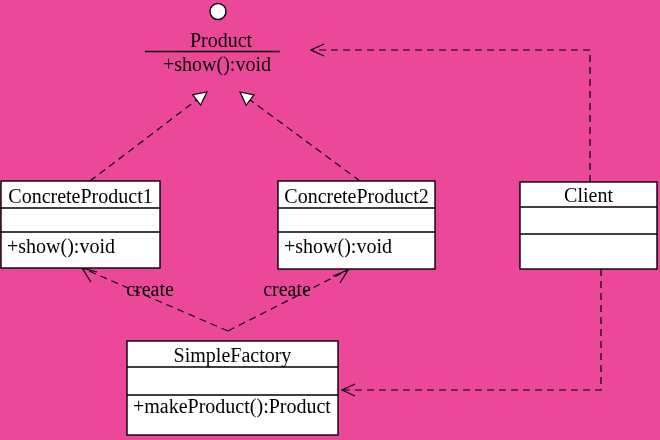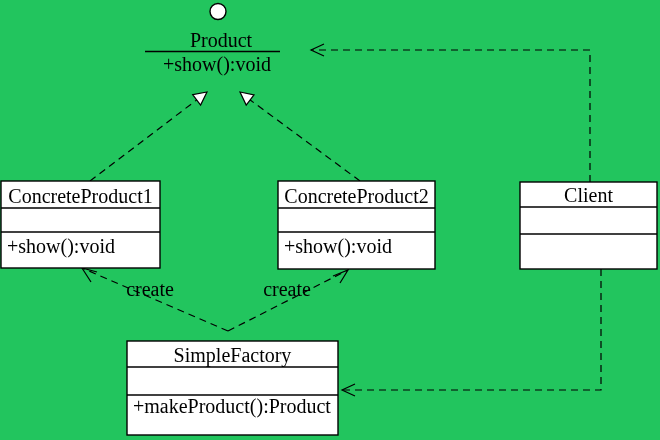--- a/index.html
+++ b/index.html
@@ -4,21 +4,21 @@
 <style>
   html, body {
     margin: 0;
     padding: 0;
     background: #ffffff;
   }
   .stage {
     position: relative;
     width: 660px;
     height: 440px;
-    background: #22c55e;
+    background: #ec4899;
     overflow: hidden;
   }
   svg { display: block; }
   .t {
     font-family: "Liberation Serif", serif;
     font-size: 20px;
     fill: #000000;
   }
   .c { text-anchor: middle; }
   .box {

